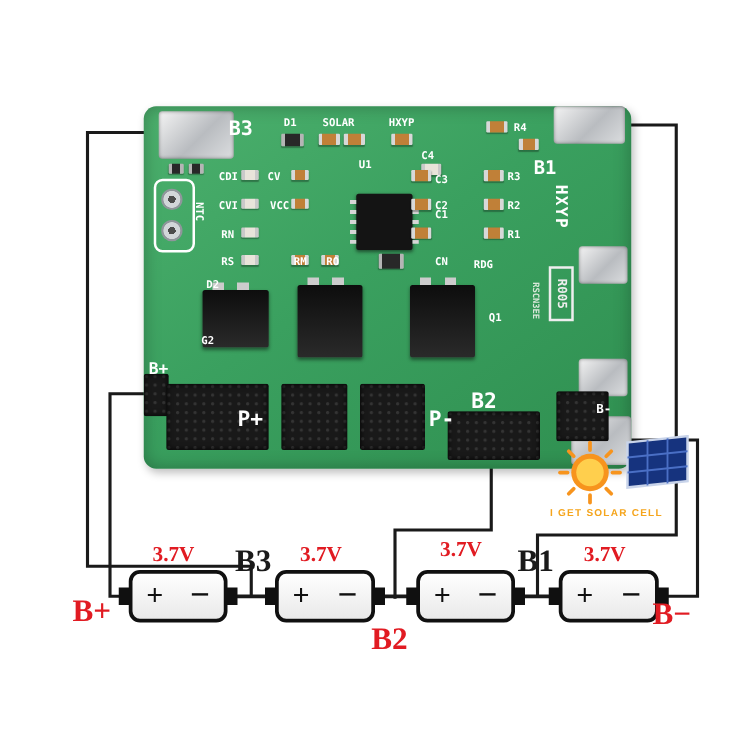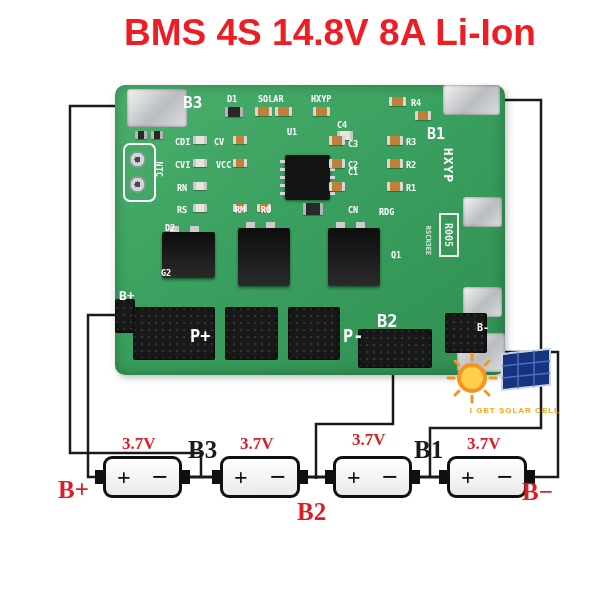--- a/index.html
+++ b/index.html
@@ -52,31 +52,30 @@
   .nub { position:absolute; width:9px; height:14px; background:#101010; top:50%; transform:translateY(-50%); }
   .nub.l { left:-11px; } .nub.r { right:-11px; }
   .vlabel { position:absolute; font-family:"Liberation Serif", serif; font-weight:bold;
             font-size:17px; color:#e11b22; }
   .dlabel { position:absolute; font-family:"Liberation Serif", serif; font-weight:bold;
             font-size:25px; color:#1a1a1a; }
   .dlabel.red { color:#e11b22; }
 
   
   .logo { position:absolute; left:440px; top:348px; width:120px; height:76px; }
-  .logo-text { position:absolute; left:0; top:58px; width:120px; text-align:right;
+  .logo-text { position:absolute; left:0; top:58px; width:120px; text-align:left;
                font-size:8px; font-weight:bold; letter-spacing:1px; color:#f5a51d; }
   .caption { position:absolute; right:16px; bottom:10px; font-size:26px; font-weight:bold;
              color:#11114e; font-family:"DejaVu Sans", sans-serif; }
 </style>
 </head>
 <body>
 
 <div class="stage">
 
-  <div class="title">BMS 4S 14.8V 8A Li-Ion</div>
 
   <svg class="wires" width="600" height="600">
     <polyline points="130,106 70,106 70,453 201,453 201,477" fill="none" stroke="#1a1a1a" stroke-width="2.5"></polyline>
     <polyline points="125,315 88,315 88,477 104,477" fill="none" stroke="#1a1a1a" stroke-width="2.5"></polyline>
     <polyline points="500,100 541,100 541,428 430,428 430,477" fill="none" stroke="#1a1a1a" stroke-width="2.5"></polyline>
     <polyline points="393,368 393,424 316,424 316,479" fill="none" stroke="#1a1a1a" stroke-width="2.5"></polyline>
     <polyline points="505,352 558,352 558,477 526,477" fill="none" stroke="#1a1a1a" stroke-width="2.5"></polyline>
     <line x1="182" y1="477" x2="222" y2="477" stroke="#1a1a1a" stroke-width="3"></line>
     <line x1="300" y1="477" x2="335" y2="477" stroke="#1a1a1a" stroke-width="3"></line>
     <line x1="412" y1="477" x2="449" y2="477" stroke="#1a1a1a" stroke-width="3"></line>

